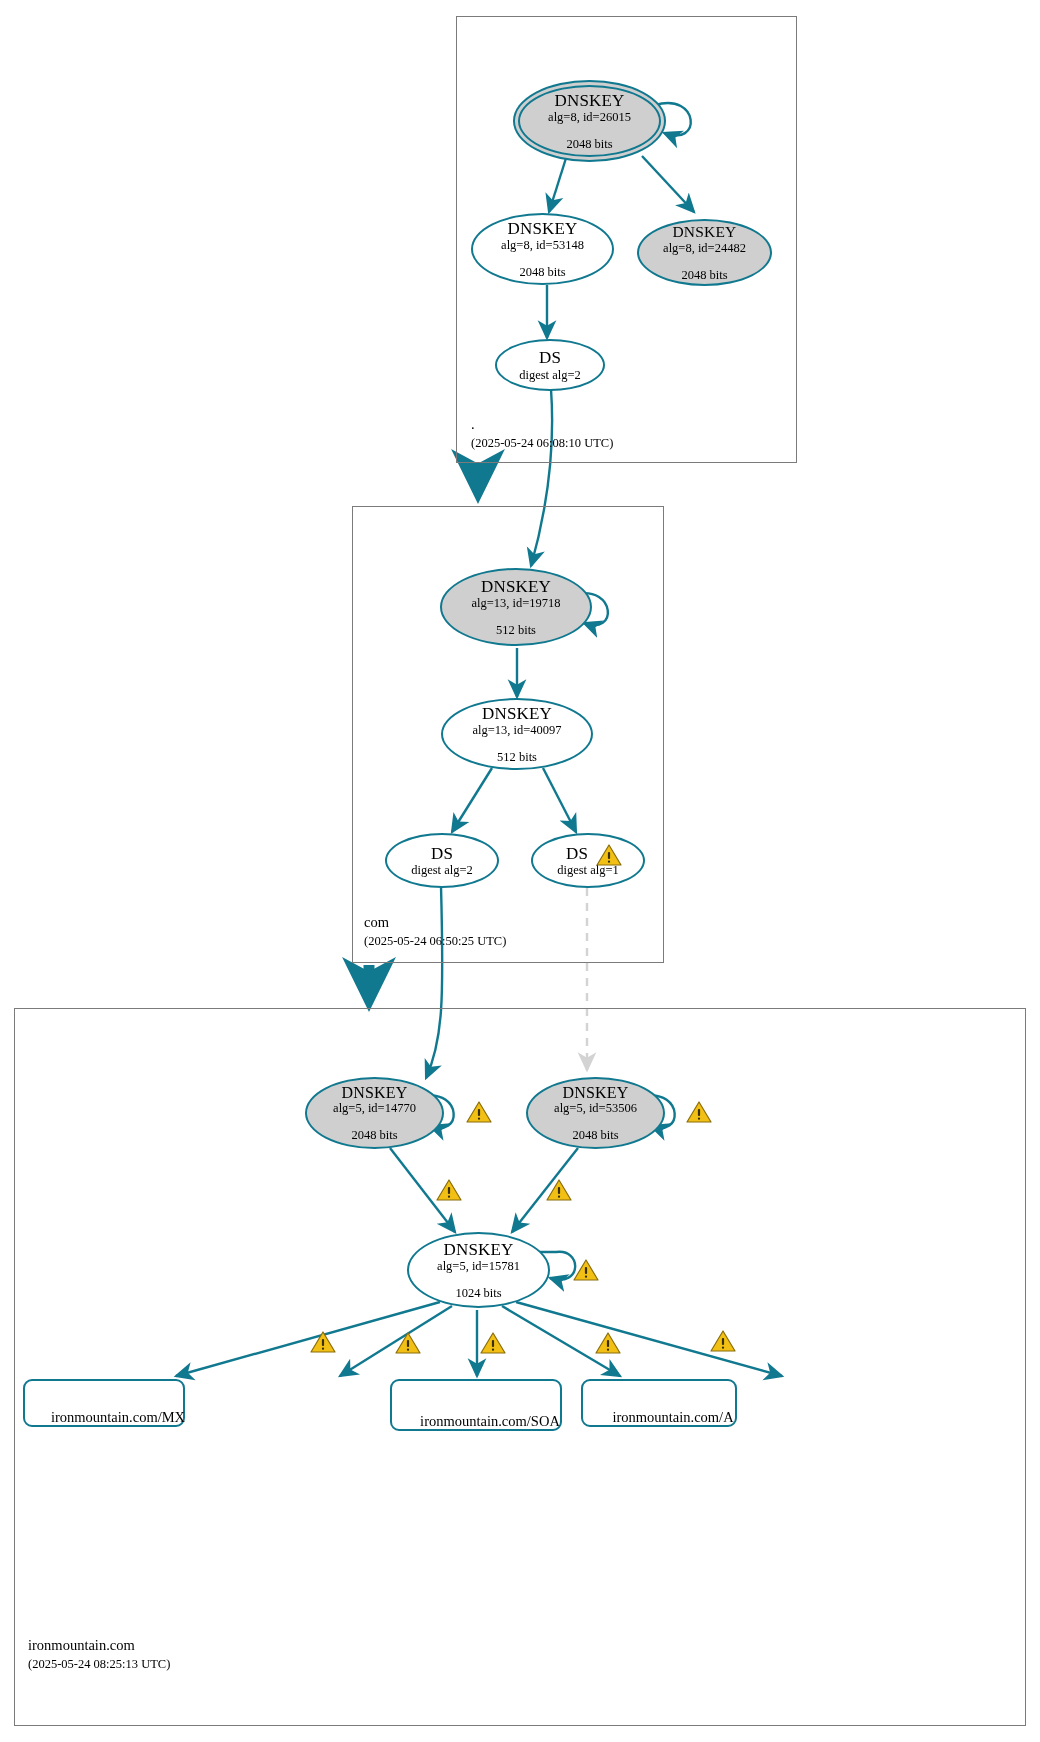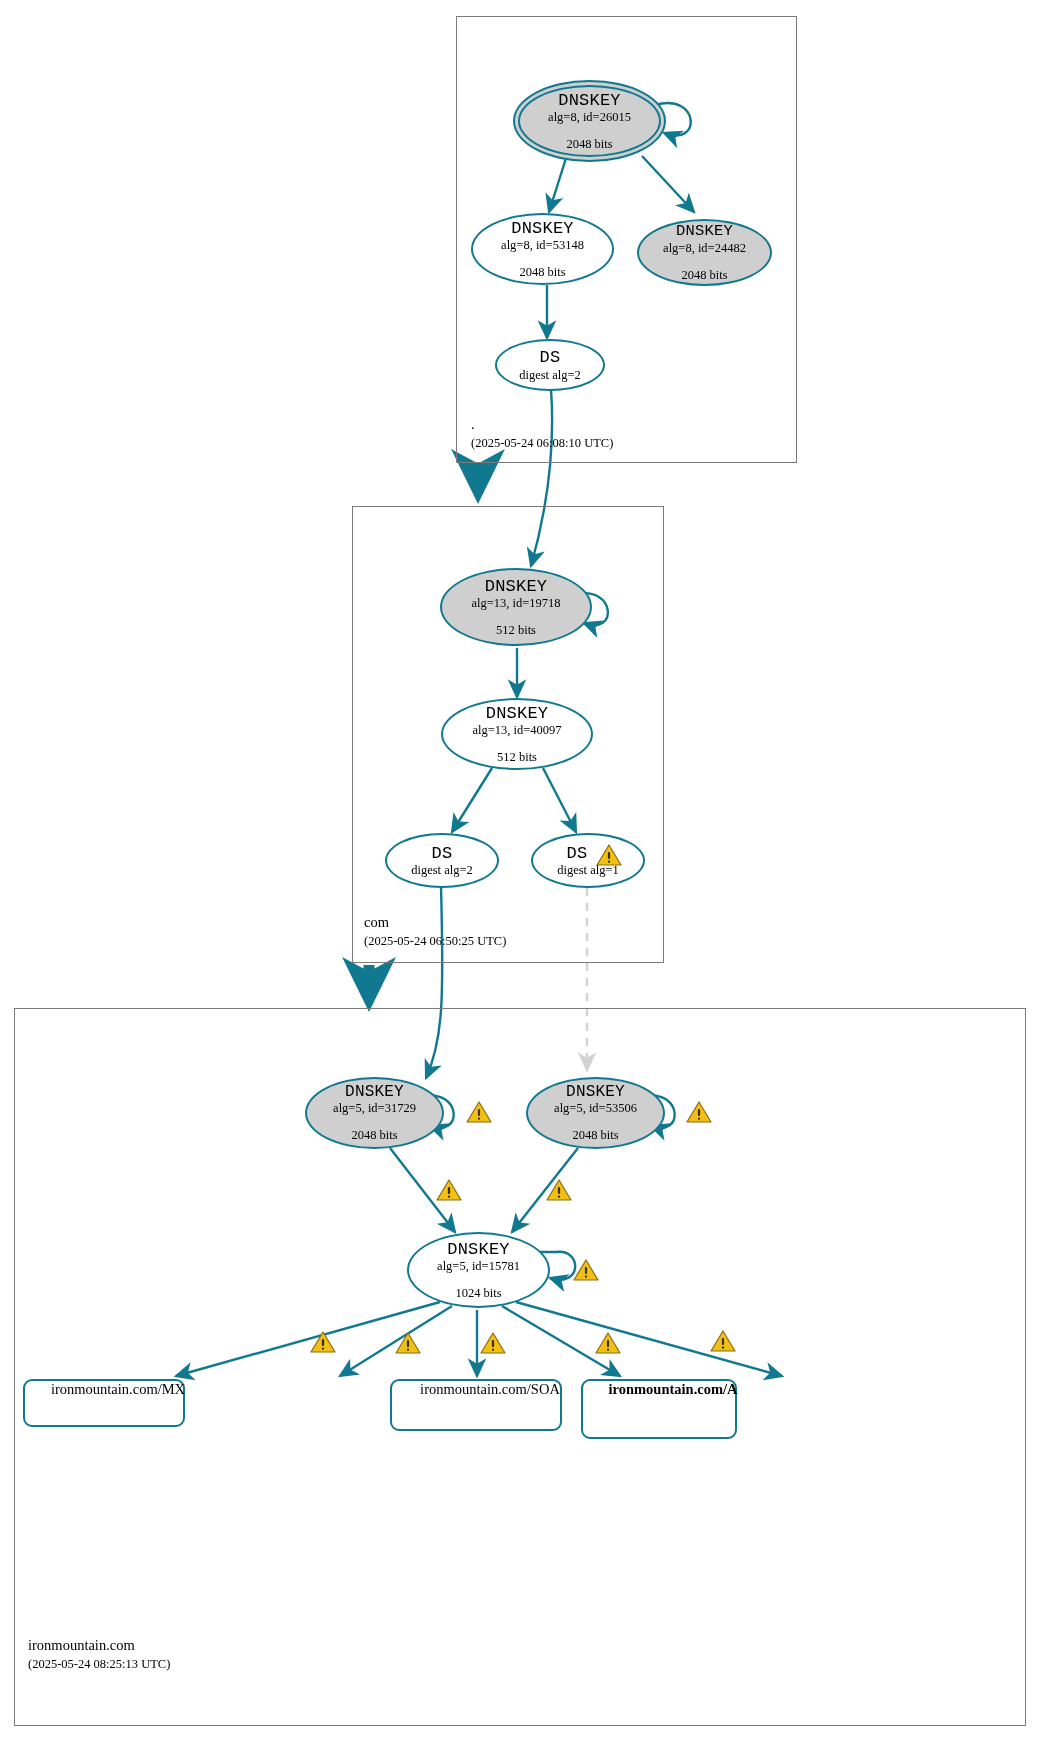--- a/index.html
+++ b/index.html
@@ -33,23 +33,23 @@
   .ell.grey{background:#cfcfcf;}
   .ell.white{background:#ffffff;}
   .ell.dbl{
     box-shadow:0 0 0 3px #ffffff, 0 0 0 5px #10788f;
   }
   .ell.dbl.grey{
     box-shadow:0 0 0 3px #cfcfcf, 0 0 0 5px #10788f;
   }
   .rrbox{
     border:2px solid #10788f;border-radius:9px;background:#ffffff;
-    display:flex;align-items:center;justify-content:flex-start;padding-left:28px;
-  }
-  .t1{font-size:17px;letter-spacing:.2px;font-family:Liberation Mono, monospace;}
+    display:flex;align-items:center;justify-content:flex-end;padding-left:28px;
+  }
+  .t1{font-size:17px;letter-spacing:.2px;}
   .t2{font-size:12.5px;}
   .t3{font-size:12.5px;margin-top:13px;}
   .rrlabel{font-size:14.5px;}
 
   .warn{position:absolute;width:26px;height:24px;}
   .warn svg{display:block;width:26px;height:24px;}
 </style>
 </head>
 <body>
 
@@ -178,21 +178,21 @@
   <span class="warn" style="left:596px;top:843px;">
     <svg viewBox="0 0 26 24">
         <path d="M13 2 L25 22 L1 22 Z" fill="#f2c014" stroke="#8a6d0b" stroke-width="1.2" stroke-linejoin="round"></path>
         <rect x="11.9" y="9" width="2.2" height="7" rx="1" fill="#3a2f05"></rect>
         <rect x="11.9" y="17.4" width="2.2" height="2.4" rx="1" fill="#3a2f05"></rect>
       </svg>
   </span>
 
   <div class="node ell grey" style="left:305px;top:1077px;width:139px;height:72px;">
     <div class="t1" style="font-size:16px;">DNSKEY</div>
-    <div class="t2">alg=5, id=31729</div>
+    <div class="t2">alg=5, id=14770</div>
     <div class="t3">2048 bits</div>
   </div>
   <span class="warn" style="left:466px;top:1100px;">
     <svg viewBox="0 0 26 24">
         <path d="M13 2 L25 22 L1 22 Z" fill="#f2c014" stroke="#8a6d0b" stroke-width="1.2" stroke-linejoin="round"></path>
         <rect x="11.9" y="9" width="2.2" height="7" rx="1" fill="#3a2f05"></rect>
         <rect x="11.9" y="17.4" width="2.2" height="2.4" rx="1" fill="#3a2f05"></rect>
       </svg>
   </span>
 
@@ -272,17 +272,17 @@
         <rect x="11.9" y="17.4" width="2.2" height="2.4" rx="1" fill="#3a2f05"></rect>
       </svg>
   </span>
 
   <div class="node rrbox" style="left:23px;top:1379px;width:162px;height:48px;">
     <span class="rrlabel">ironmountain.com/MX</span>
   </div>
   <div class="node rrbox" style="left:390px;top:1379px;width:172px;height:52px;">
     <span class="rrlabel">ironmountain.com/SOA</span>
   </div>
-  <div class="node rrbox" style="left:581px;top:1379px;width:156px;height:60px;font-weight:bold;">
+  <div class="node rrbox" style="left:581px;top:1379px;width:156px;height:48px;">
     <span class="rrlabel">ironmountain.com/A</span>
   </div>
 
 </div>
 
 </body></html>

